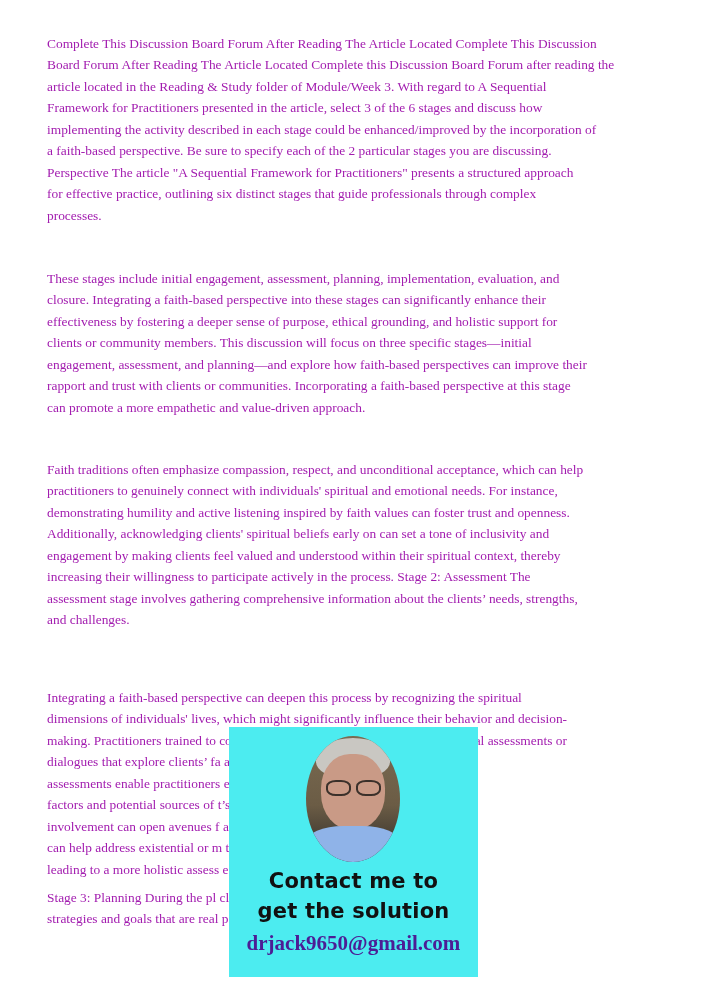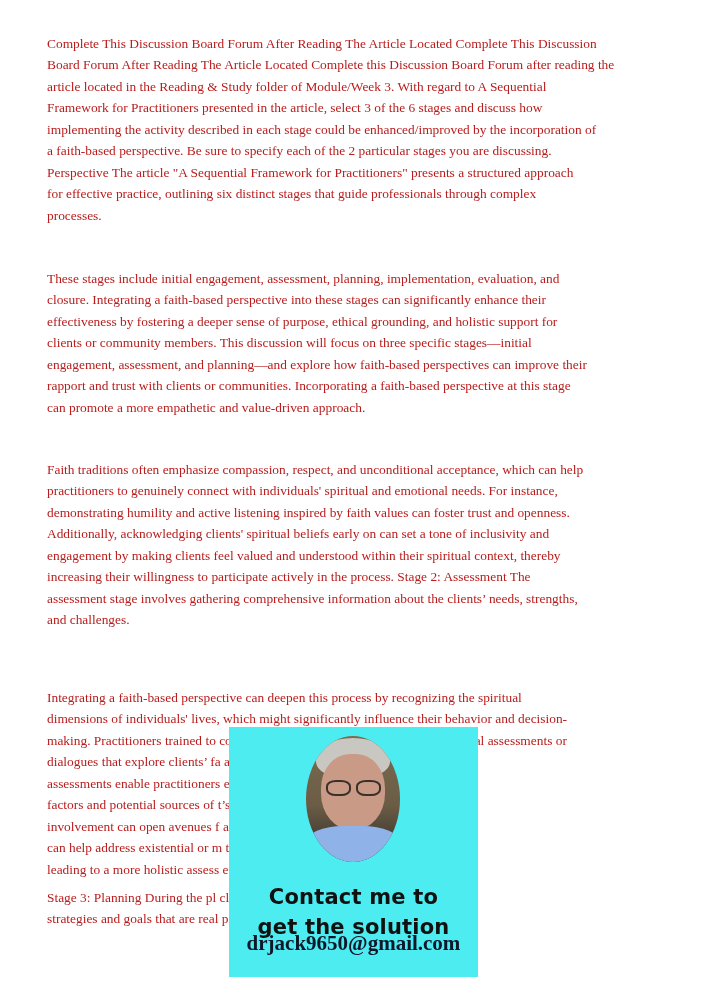--- a/index.html
+++ b/index.html
@@ -3,21 +3,21 @@
 <meta charset="utf-8">
 <style>
   html, body { margin:0; padding:0; background:#ffffff; }
   body { width:708px; height:1000px; position:relative; overflow:hidden; }
   .page {
     position:absolute; left:0; top:0; width:708px; height:1000px; background:#fff;
   }
   .text-block {
     position:absolute; left:47px; width:620px;
     font-family:"Liberation Serif", "DejaVu Serif", serif;
-    font-size:13.4px; line-height:21.45px; color:#b91c1c;
+    font-size:13.4px; line-height:21.45px; color:#a21caf;
   }
   .line { display:block; white-space:nowrap; }
   .overlay {
     position:absolute; left:229px; top:727px; width:249px; height:250px;
     background:#4cecf0;
   }
   .portrait {
     position:absolute; left:77px; top:9px; width:94px; height:126px;
     border-radius:50%; overflow:hidden;
     background:linear-gradient(180deg,#7a6b52 0%,#6b5c45 55%,#2c2a28 100%);
@@ -36,28 +36,28 @@
   }
   .portrait .glasses-l { left:20px; }
   .portrait .glasses-r { left:50px; }
   .portrait .shirt {
     position:absolute; left:0; top:90px; width:94px; height:40px;
     background:#8fb3e8; border-radius:40% 40% 0 0;
   }
   .contact-line {
     position:absolute; left:0; width:249px; text-align:center;
     font-family:"DejaVu Sans", "Liberation Sans", sans-serif; font-weight:bold;
-    font-size:21px; color:#111; letter-spacing:0.2px;margin-top:16px;
+    font-size:21px; color:#111; letter-spacing:0.2px;
   }
   .contact-1 { top:142px; }
   .contact-2 { top:172px; }
   .email {
     position:absolute; left:0; width:249px; top:204px; text-align:center;
     font-family:"Liberation Serif", "DejaVu Serif", serif; font-weight:bold;
-    font-size:21px; color:#0f172a;
+    font-size:21px; color:#4c1d95;
   }
 </style>
 </head>
 <body>
 
 <div class="page">
   <div class="text-block" id="p0" style="top: 33px;">
       <span class="line">Complete This Discussion Board Forum After Reading The Article Located Complete This Discussion</span>
       <span class="line">Board Forum After Reading The Article Located Complete this Discussion Board Forum after reading the</span>
       <span class="line">article located in the Reading &amp; Study folder of Module/Week 3. With regard to A Sequential</span>

